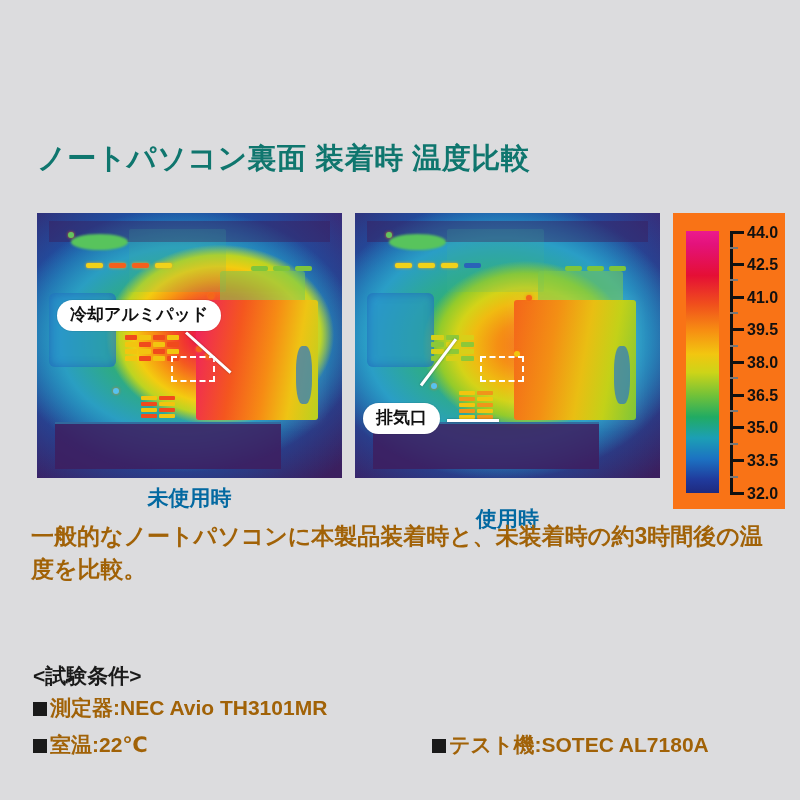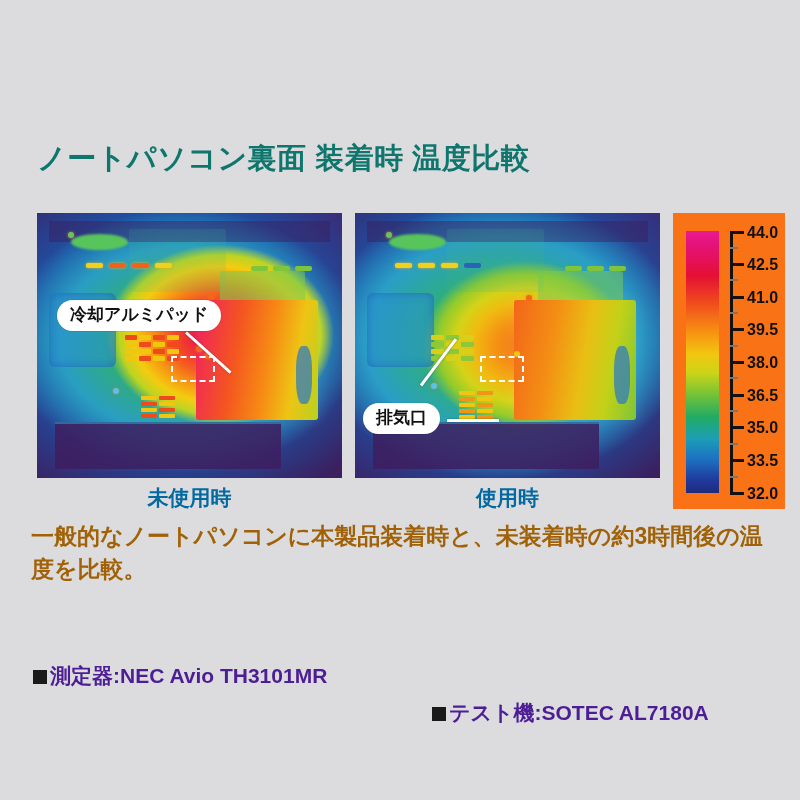--- a/index.html
+++ b/index.html
@@ -238,21 +238,21 @@
   .panel-caption {
     position: absolute;
     top: 484px;
     font-size: 21px;
     font-weight: bold;
     color: #0369a1;
     text-align: center;
     white-space: nowrap;
   }
   .panel-caption.left-cap  { left: 37px;  width: 305px; }
-  .panel-caption.right-cap { left: 355px; width: 305px; }
+  .panel-caption.right-cap { left: 355px; width: 305px; margin-top: 21px; }
 
   
   .description {
     position: absolute;
     left: 31px;
     top: 520px;
     width: 740px;
     font-size: 23px;
     font-weight: bold;
     line-height: 1.42;
@@ -274,21 +274,21 @@
     margin-bottom: 4px;
   }
   .conditions-grid {
     position: relative;
     height: 76px;
   }
   .cond-item {
     position: absolute;
     font-size: 21px;
     font-weight: bold;
-    color: #4c1d95;
+    color: #a16207;
     white-space: nowrap;
   }
   .cond-item .bullet {
     display: inline-block;
     width: 14px;
     height: 14px;
     background: #1a1a1a;
     margin-right: 3px;
     vertical-align: -1px;
   }
@@ -467,22 +467,26 @@
   <div class="tick-label" style="top:248px;">33.5</div>
   <div class="tick-label" style="top:281px;">32.0</div>
 </div>
 
 <div class="panel-caption left-cap">未使用時</div>
 <div class="panel-caption right-cap">使用時</div>
 
 <div class="description">一般的なノートパソコンに本製品装着時と、未装着時の約3時間後の温度を比較。</div>
 
 <div class="conditions">
+  <div class="conditions-heading">&lt;試験条件&gt;</div>
 
   <div class="conditions-grid">
     <div class="cond-item c-r0c0">
       <span class="bullet"></span><span>測定器:NEC Avio TH3101MR</span>
     </div>
+    <div class="cond-item c-r1c0">
+      <span class="bullet"></span><span>室温:22℃</span>
+    </div>
     <div class="cond-item c-r1c1">
       <span class="bullet"></span><span>テスト機:SOTEC AL7180A</span>
     </div>
   </div>
 </div>
 
 </body></html>

